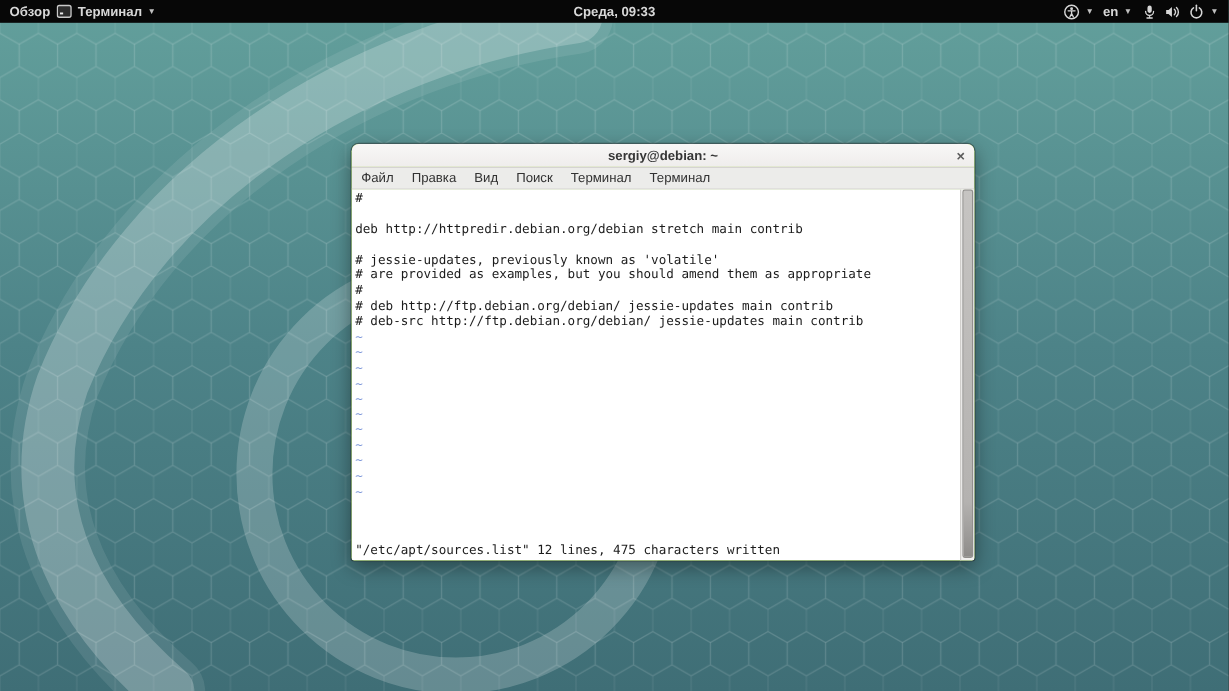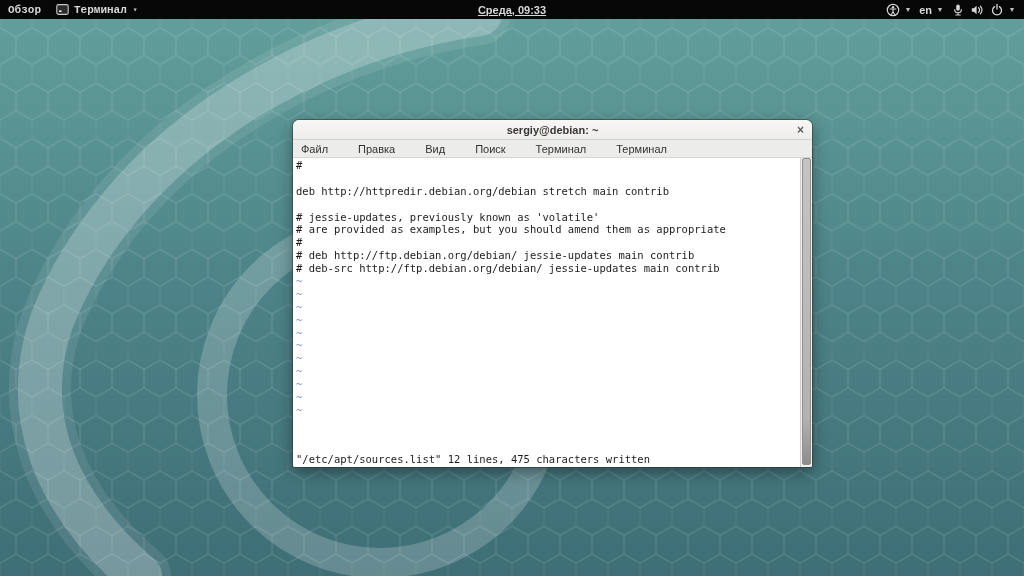--- a/index.html
+++ b/index.html
@@ -3,38 +3,38 @@
 <meta charset="utf-8">
 <style>
   html,body{margin:0;padding:0;background:#222;}
   .screen{position:relative;width:1024px;height:576px;overflow:hidden;
           font-family:"Liberation Sans",sans-serif;}
   .bg{position:absolute;inset:0;display:block;}
 
   
   .topbar{position:absolute;top:0;left:0;right:0;height:19px;background:#070707;
           display:flex;align-items:center;color:#d8d8d8;font-size:11px;font-weight:bold;z-index:10;}
-  .tb-left{display:flex;align-items:center;gap:15px;margin-left:8px;font-family:Liberation Mono, monospace;}
+  .tb-left{display:flex;align-items:center;gap:5px;margin-left:8px;}
   .appmenu{display:flex;align-items:center;gap:5px;cursor:default;}
-  .tb-center{position:absolute;left:50%;transform:translateX(-50%);cursor:default;text-decoration:underline;}
+  .tb-center{position:absolute;left:50%;transform:translateX(-50%);cursor:default;}
   .tb-right{margin-left:auto;display:flex;align-items:center;gap:9px;margin-right:10px;}
   .caret{font-size:8px;color:#c0c0c0;font-weight:normal;margin-left:1px;line-height:1;}
   .tb-icn{display:block;}
 
   
   .window{position:absolute;left:293px;top:120px;width:519px;height:347px;
           background:#bef264;border-radius:6px 6px 2px 2px;overflow:hidden;
           box-shadow:0 0 0 1px rgba(40,40,40,.45), 0 5px 16px rgba(0,0,0,.4);z-index:5;}
   .titlebar{position:relative;height:19px;background:linear-gradient(#f8f7f6,#efedec);
             border-bottom:1px solid #d5d3d1;display:flex;align-items:center;justify-content:center;
             font-size:11px;font-weight:bold;color:#363636;}
   .close{position:absolute;right:8px;top:50%;transform:translateY(-50%);
          color:#5c5c5c;font-size:12px;font-weight:bold;line-height:1;cursor:default;}
   .menubar{height:17px;background:#ececea;border-bottom:1px solid #d8d6d4;
-           display:flex;align-items:center;gap:30px;padding-left:8px;font-size:11px;color:#323232;}
+           display:flex;align-items:center;gap:15px;padding-left:8px;font-size:11px;color:#323232;}
   .menubar span{cursor:default;}
 
   .term{position:absolute;top:38px;left:0;right:0;bottom:0;background:#fff;
         font-family:"DejaVu Sans Mono",monospace;font-size:10.5px;color:#1c1c1c;}
   .ttext{position:absolute;left:3px;top:1px;right:14px;}
   .trow{white-space:pre;height:12.9px;line-height:12.9px;}
   .tilde{color:#7d97d9;}
   .cursor{box-shadow:inset 0 0 0 1px #2a2a2a;}
   .statusline{position:absolute;left:3px;bottom:1px;height:12.9px;line-height:12.9px;white-space:pre;}
 

